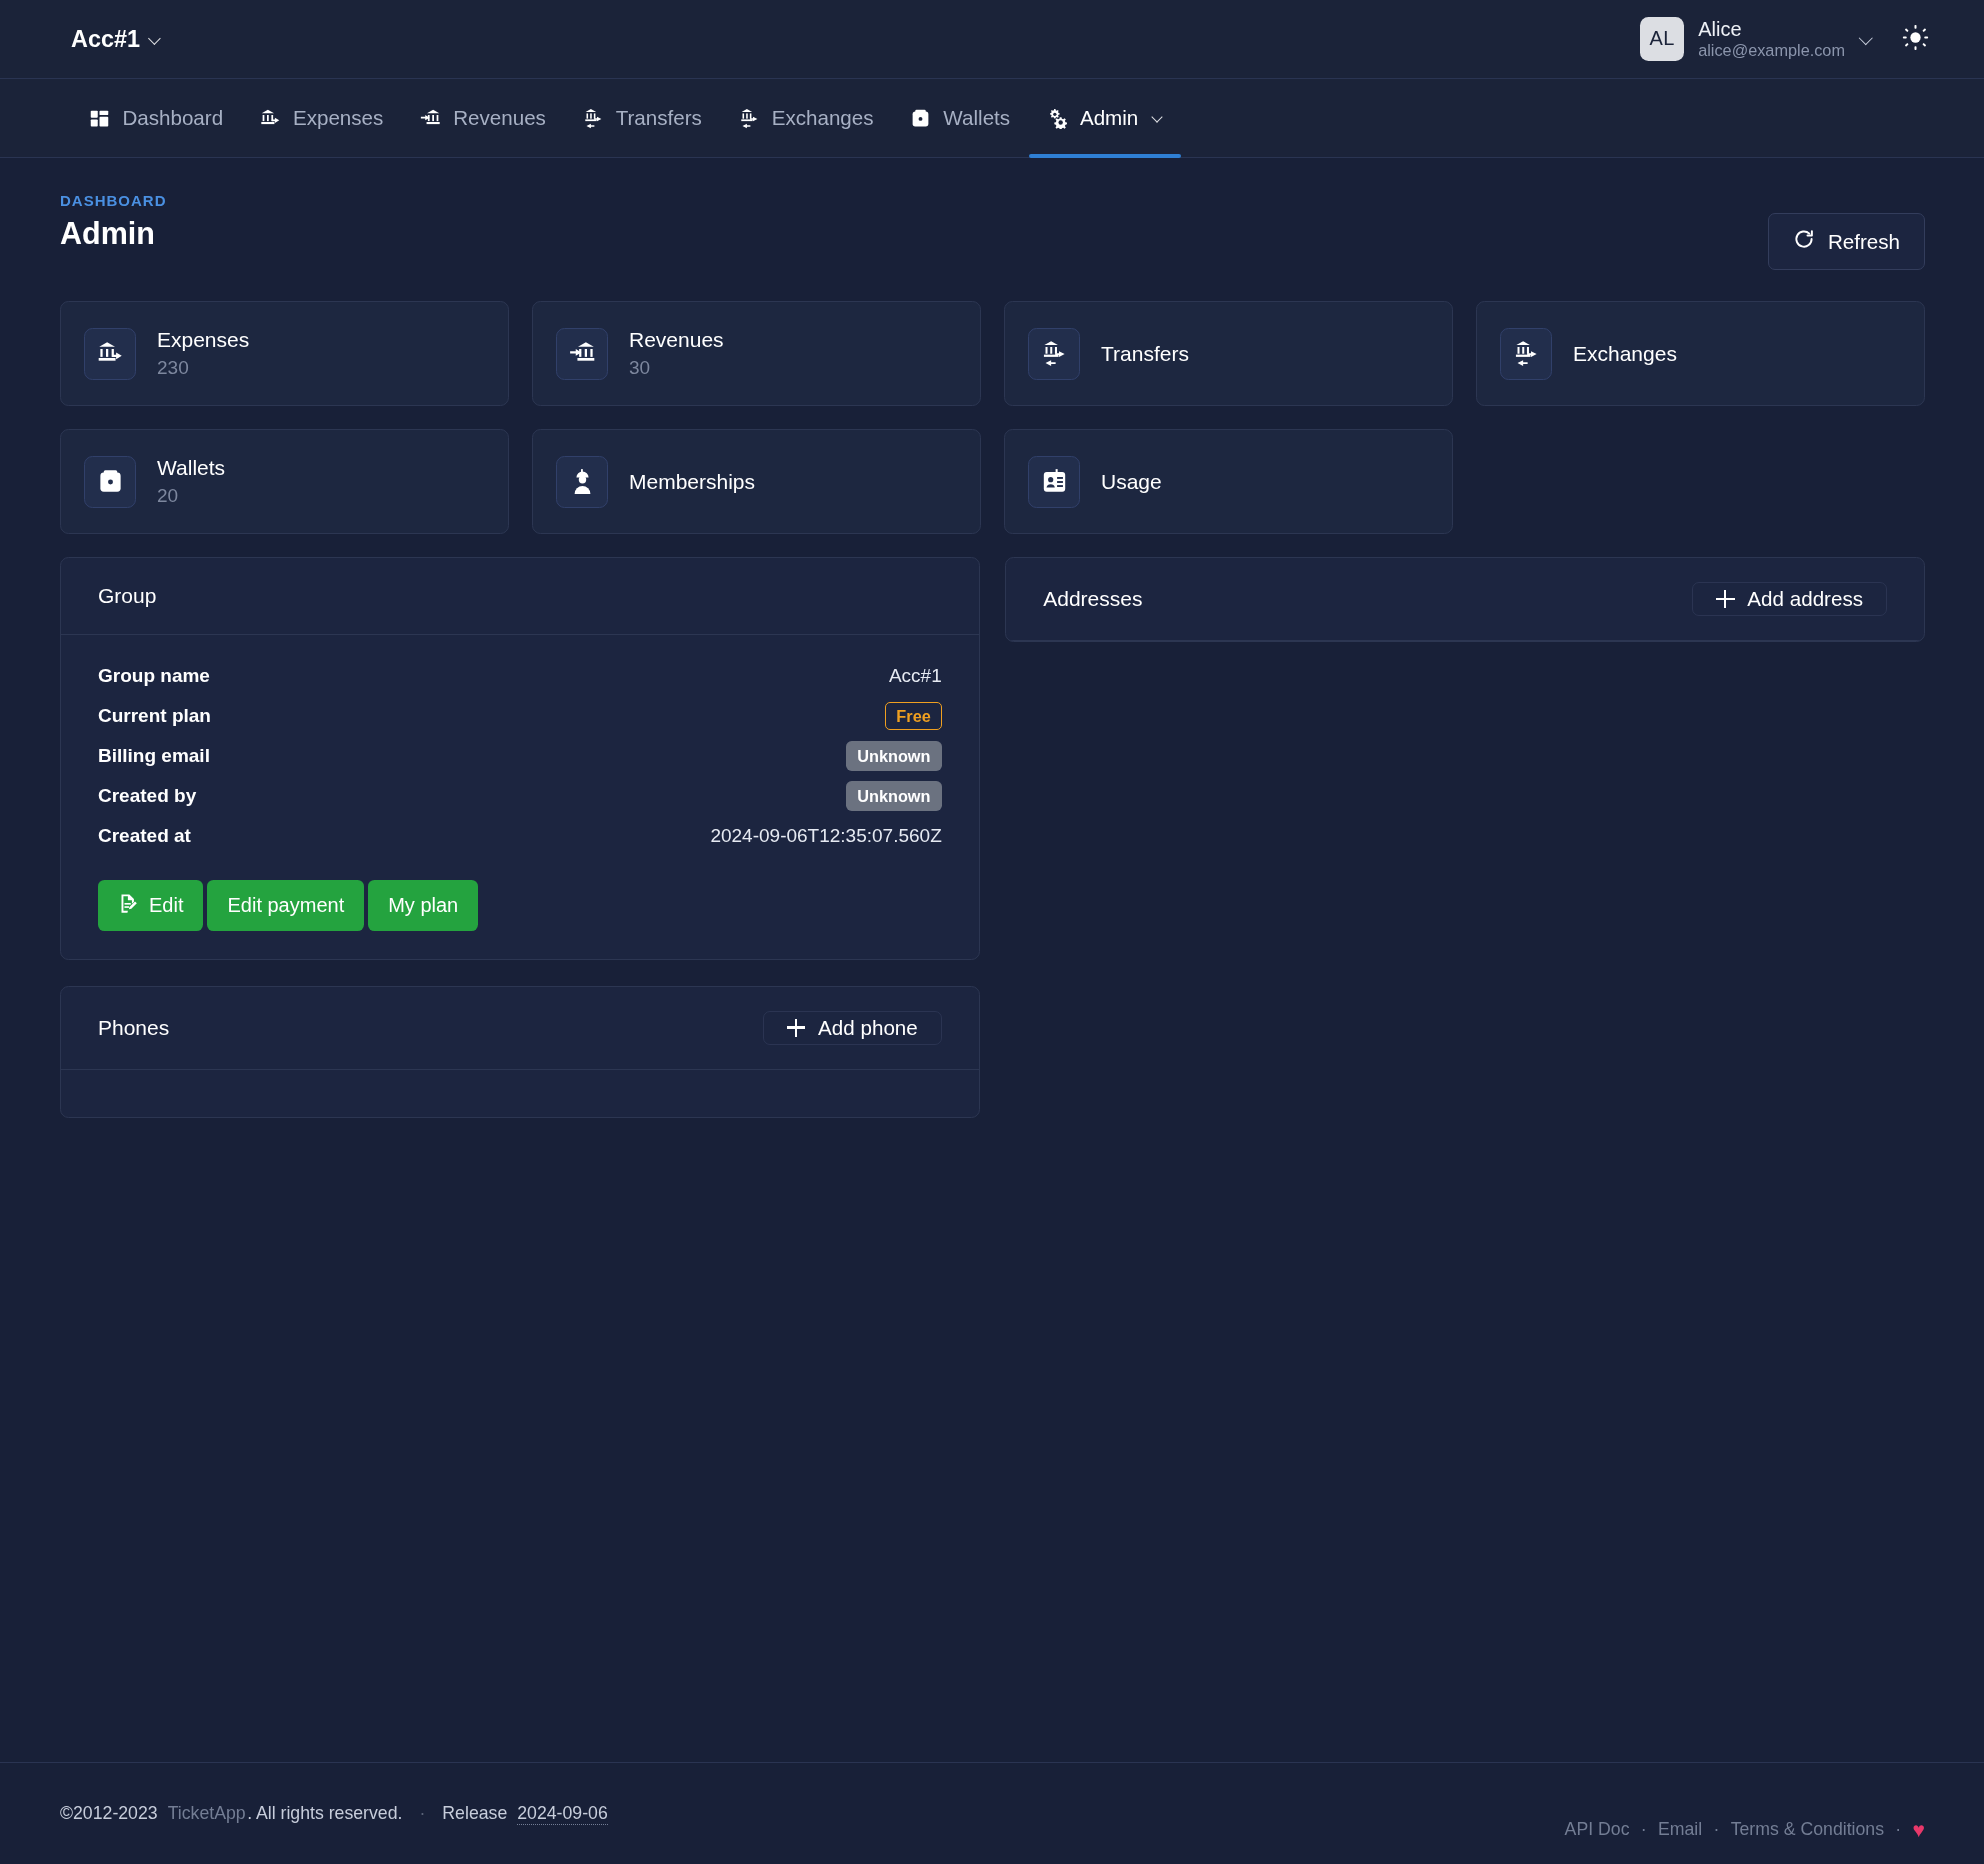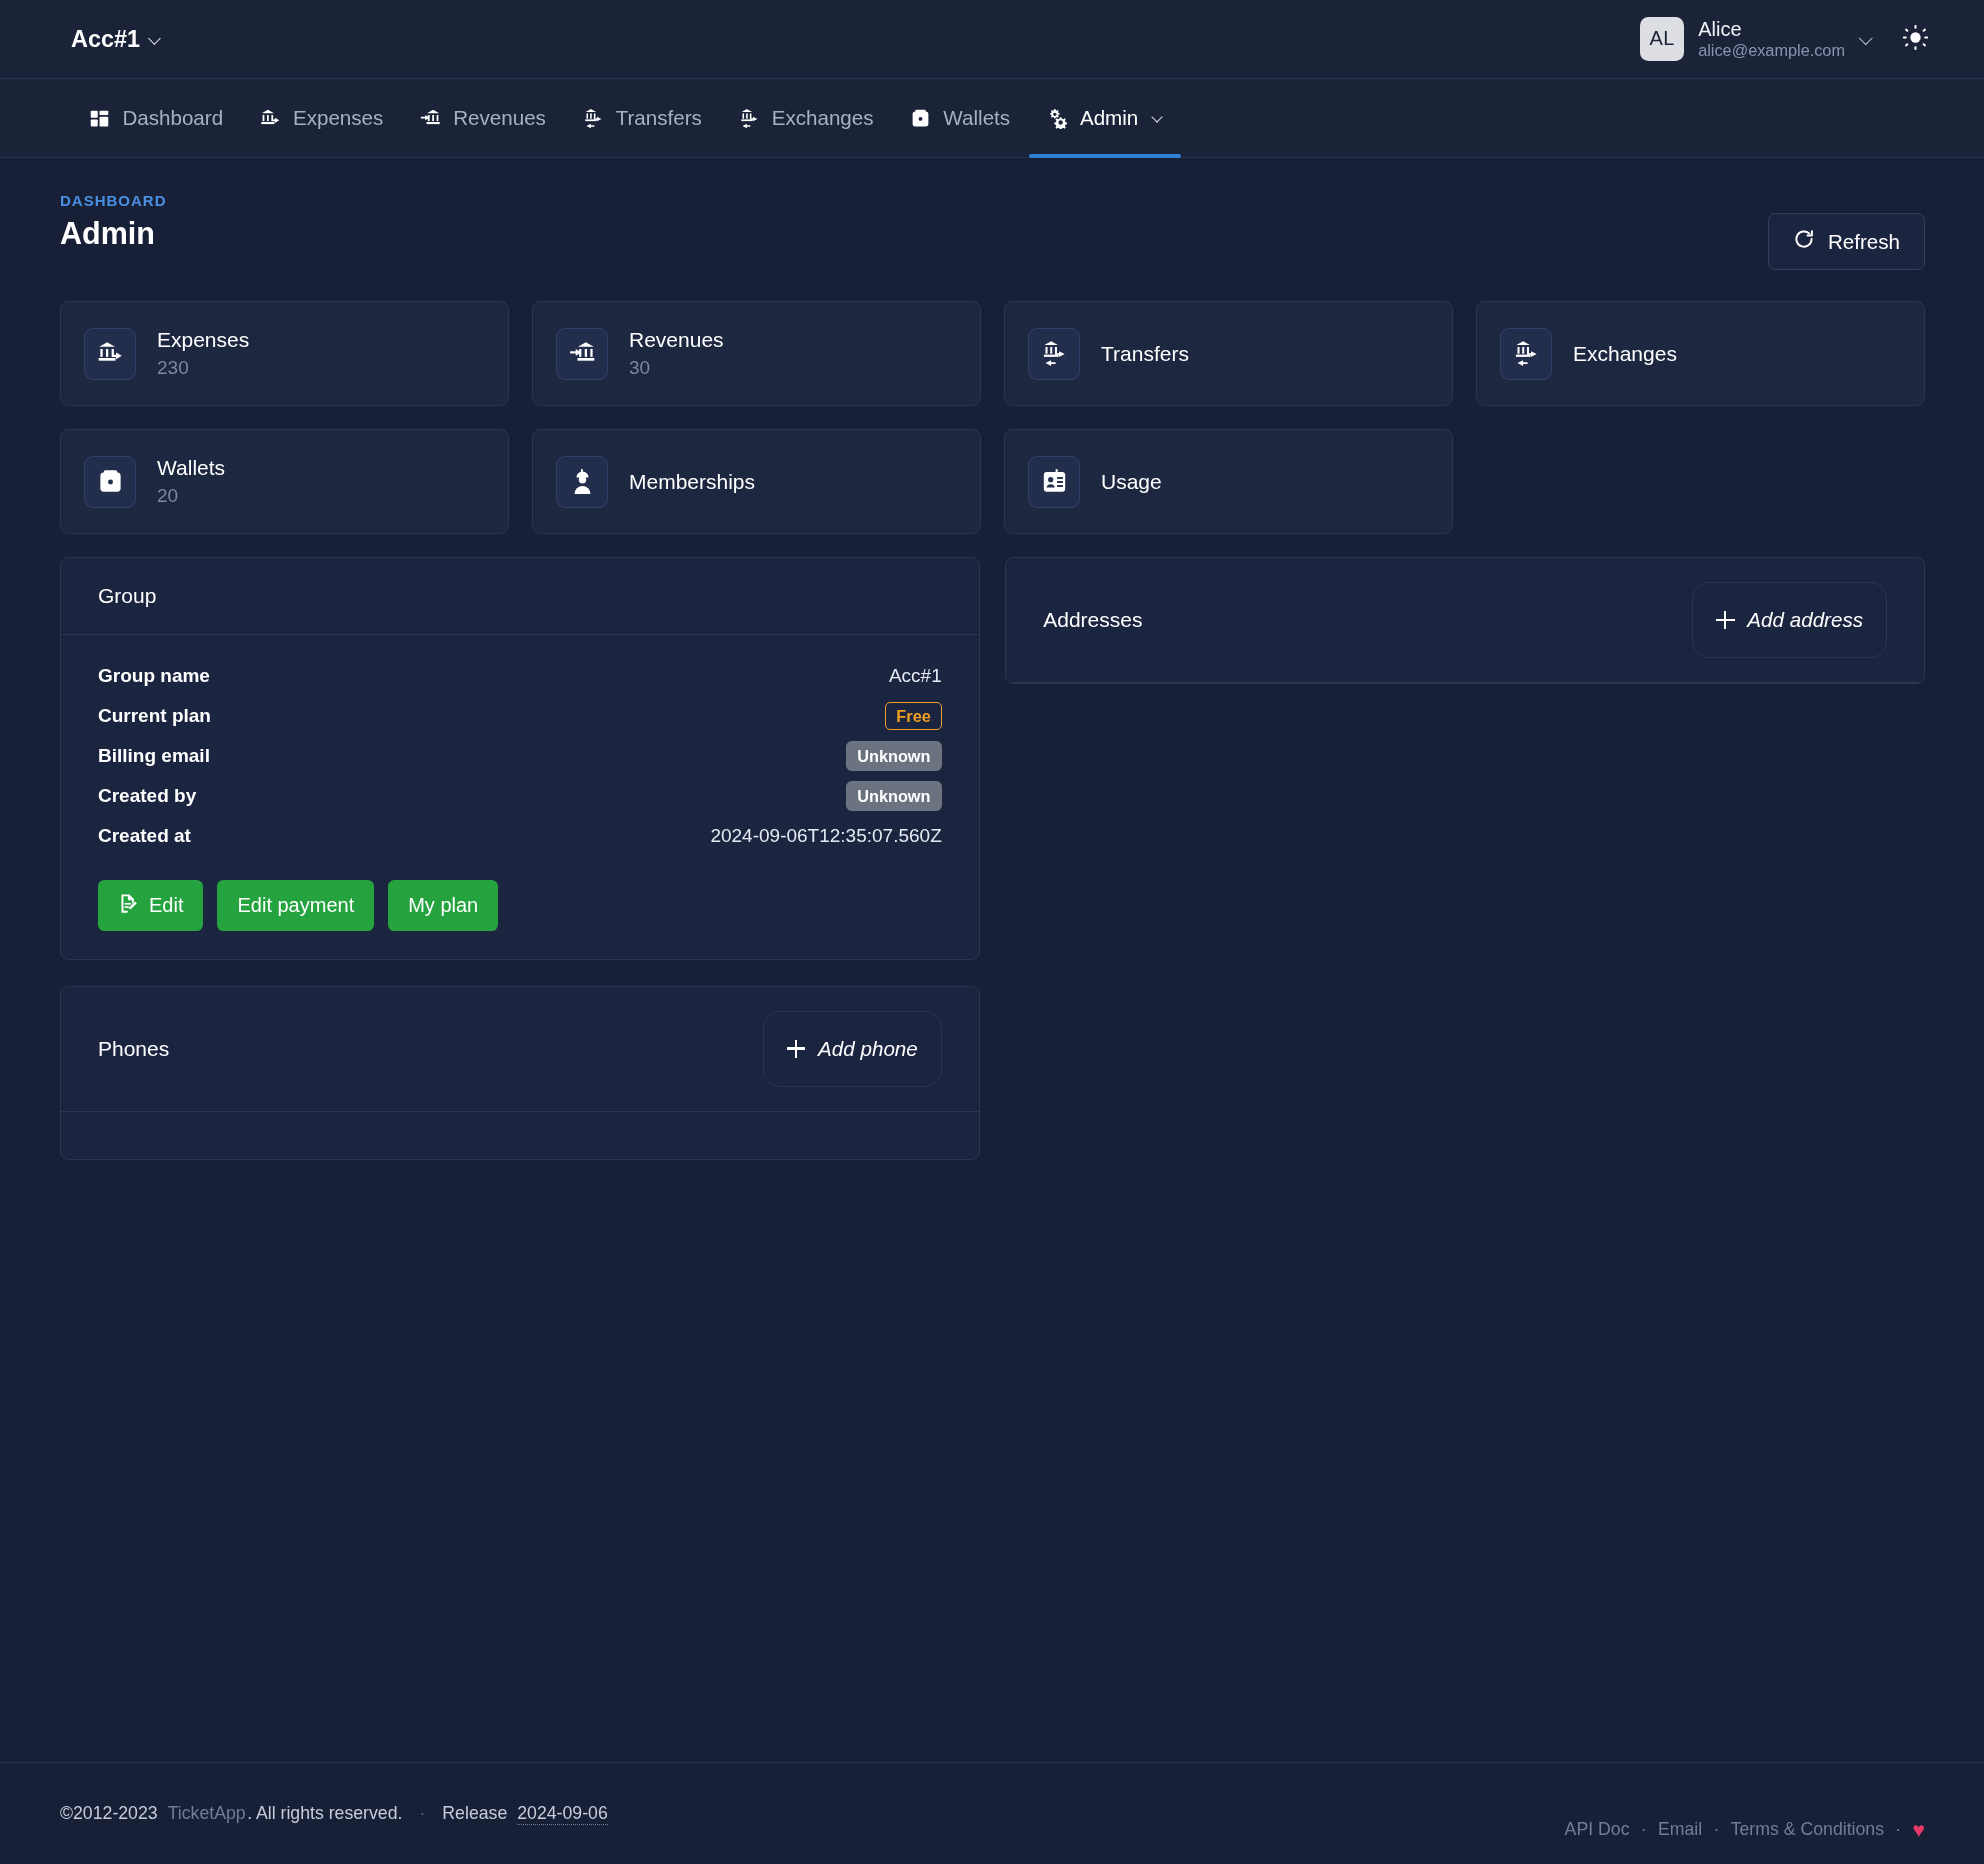--- a/index.html
+++ b/index.html
@@ -229,45 +229,44 @@
     color: #ffffff;
     border-radius: 5.7px;
     padding: 5.7px 11.3px;
     font-size: 16.3px;
     font-weight: 700;
   }
 
   .panel-actions {
     padding: 21px 37px 28px 37px;
     display: flex;
-    gap: 14px;
+    gap: 4px;
   }
   .btn-green {
     display: flex; align-items: center; gap: 10px;
     background: #24a33f;
     border: none;
     border-radius: 6.4px;
     color: #ffffff;
     font-size: 20px;
     padding: 12.8px 20px;
     cursor: pointer;
     font-family: "Liberation Sans", sans-serif;
   }
 
   .btn-outline {
     display: flex; align-items: center; gap: 12.8px;
     background: transparent;
     border: 0.7px solid #39436380;
-    border-radius: 17px;
+    border-radius: 7px;
     color: #ffffff;
     font-size: 20.6px;
-    padding: 25px 23px;
+    padding: 4px 23px;
     cursor: pointer;
     font-family: "Liberation Sans", sans-serif;
-    font-style: italic;
   }
   .plus {
     position: relative; width: 18.4px; height: 18.4px; flex: 0 0 auto;
   }
   .plus::before, .plus::after {
     content: ""; position: absolute; background: #ffffff;
   }
   .plus::before { left: 0; top: 7.8px; width: 18.4px; height: 2.1px; }
   .plus::after  { top: 0; left: 7.8px; height: 18.4px; width: 2.1px; }
 

